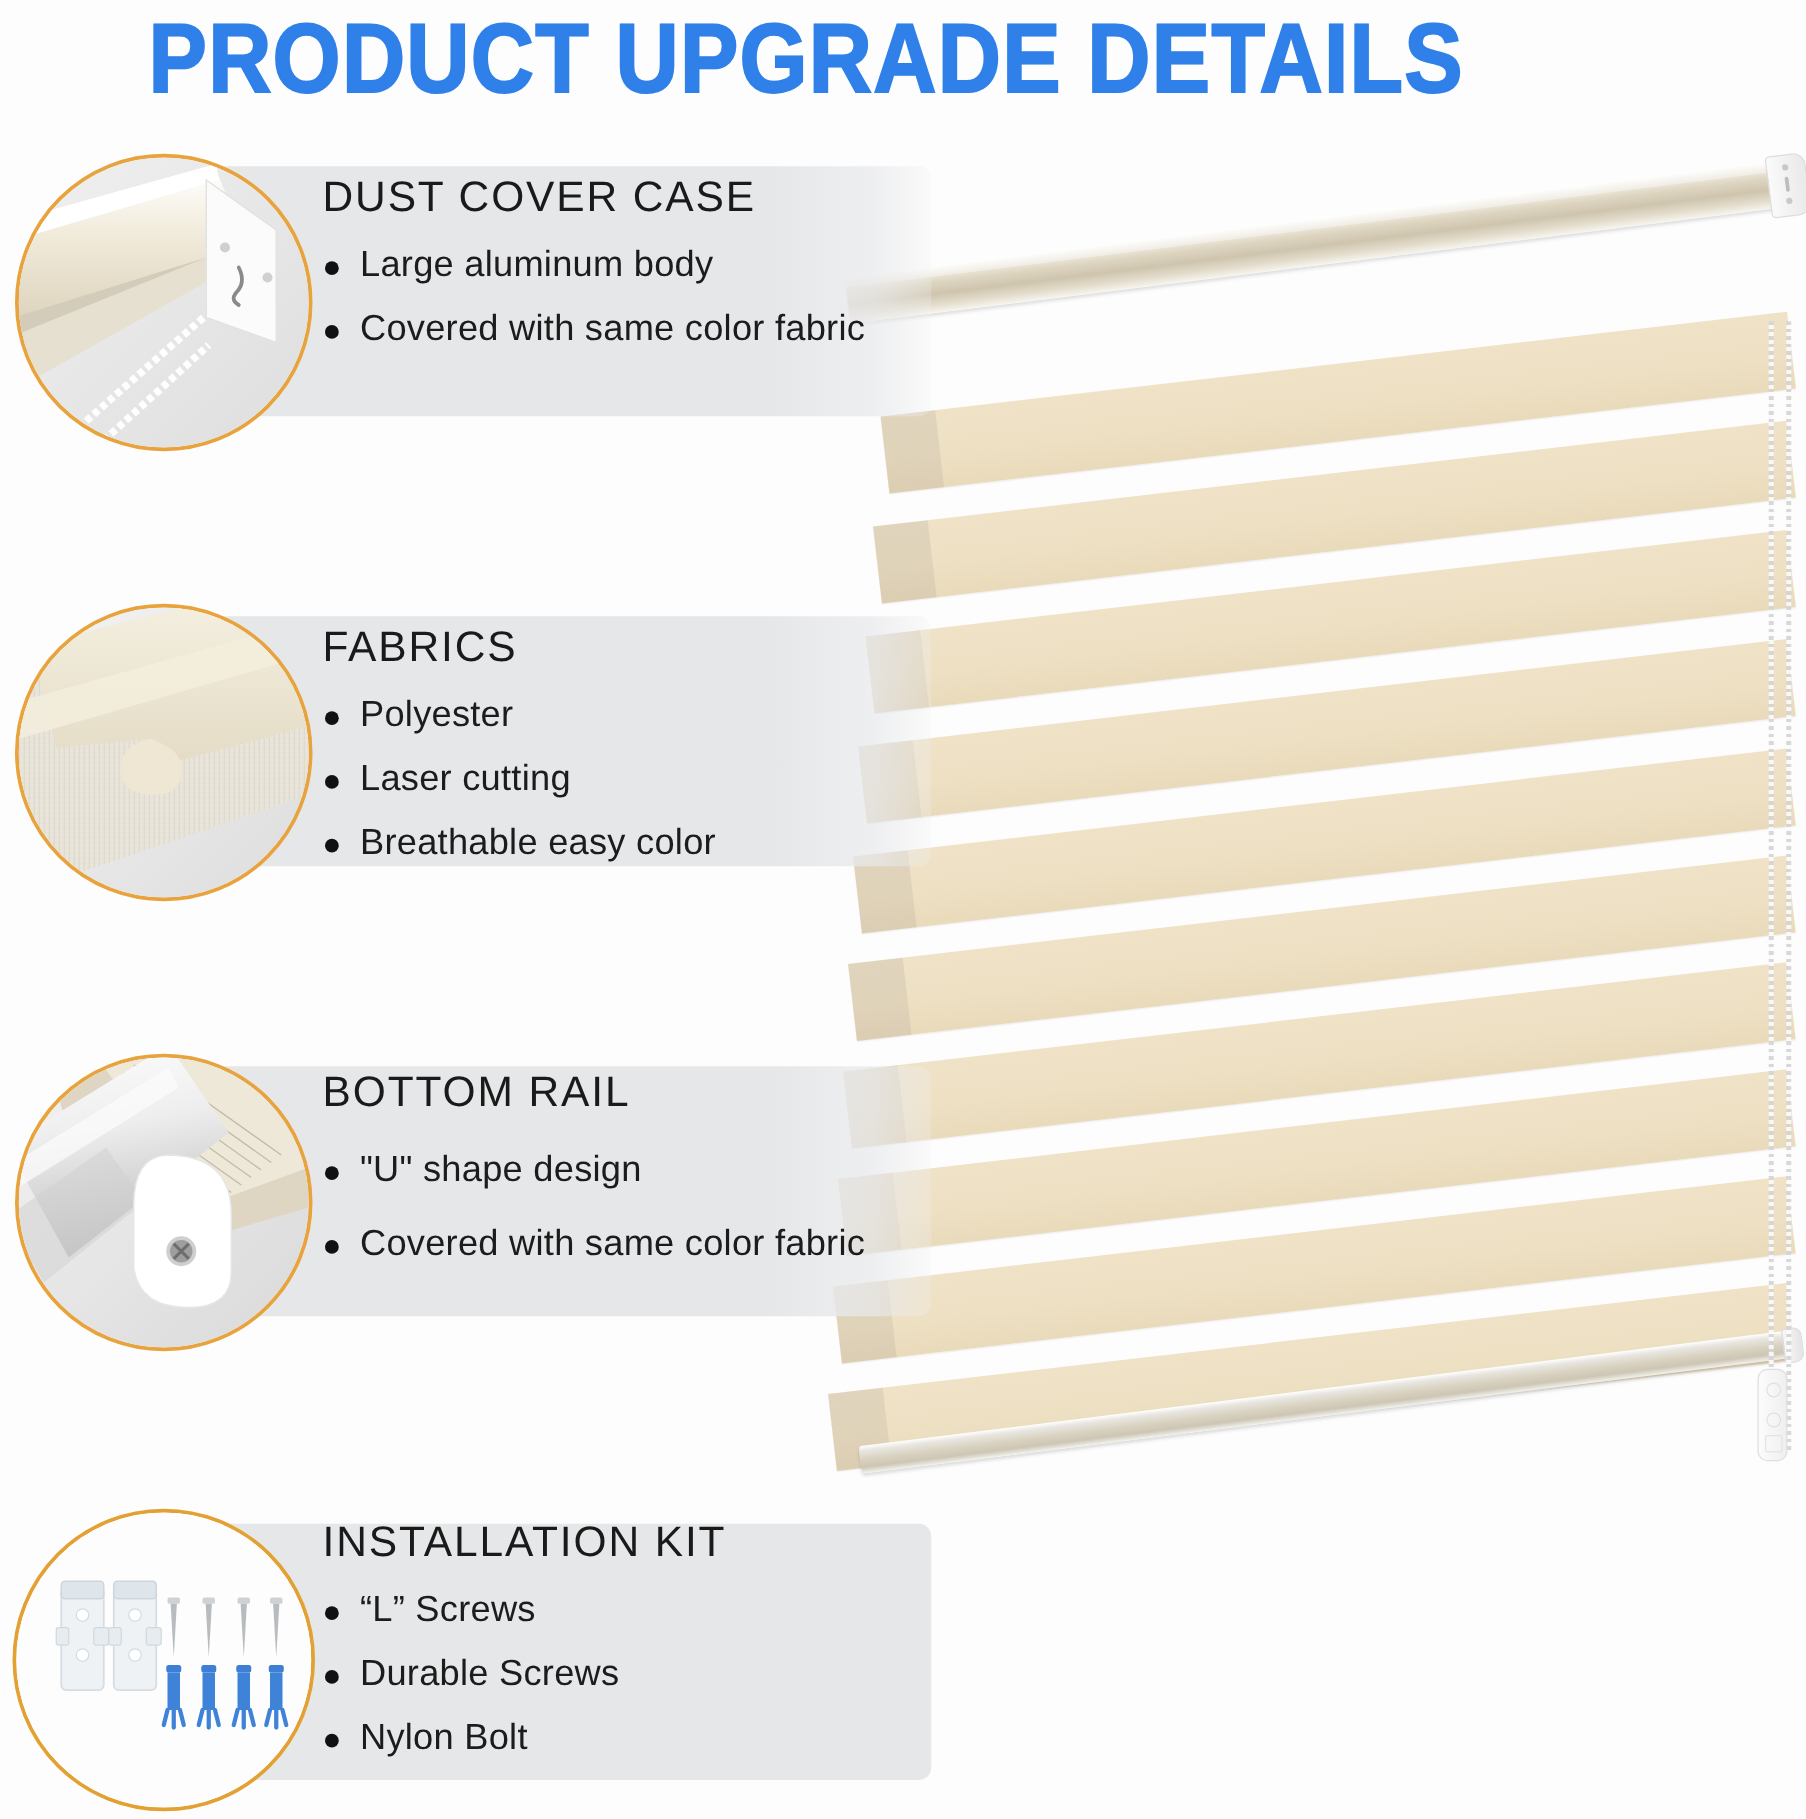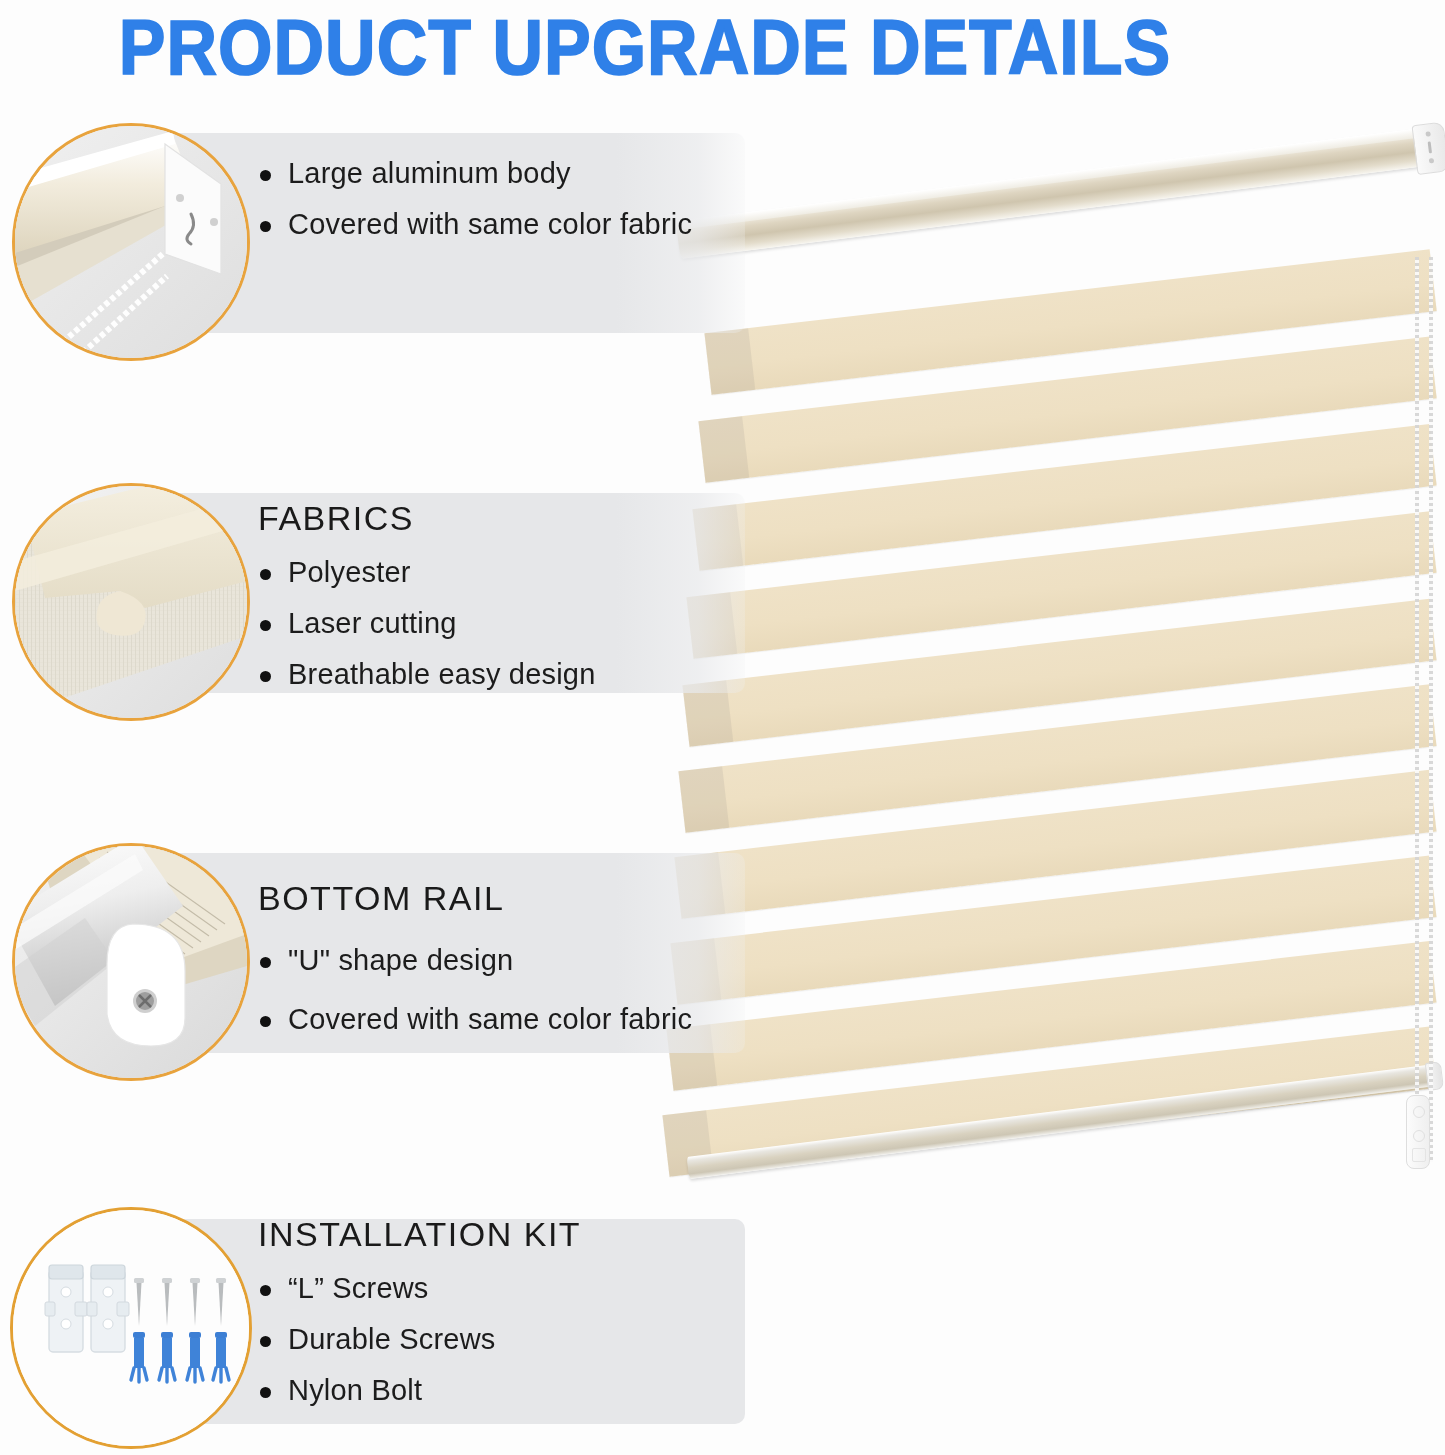--- a/index.html
+++ b/index.html
@@ -321,20 +321,21 @@
         <circle cx="165" cy="72" r="4" fill="#d0d0d0"></circle>
         <circle cx="199" cy="96" r="4" fill="#d0d0d0"></circle>
         <path d="M176 88 q6 12 -2 20 q-5 6 2 10" stroke="#8a8a8a" stroke-width="3" fill="none" stroke-linecap="round"></path>
 
         <path d="M30 232 L150 126" stroke="#ffffff" stroke-width="6" stroke-dasharray="5 3" opacity="0.95"></path>
         <path d="M62 232 L152 150" stroke="#ffffff" stroke-width="6" stroke-dasharray="5 3" opacity="0.95"></path>
       </svg>
     </div>
 
     <div class="ftext">
+      <h2 class="fhead">DUST COVER CASE</h2>
       <ul class="bullets">
         <li>Large aluminum body</li>
         <li>Covered with same color fabric</li>
       </ul>
     </div>
   </div>
 
   <div class="feature" id="feature-1" style="top:475px;">
     <div class="panel fade-right"></div>
 
@@ -363,21 +364,21 @@
         <path d="M105 105 q30 10 25 30 q-4 18 -30 14 q-22 -4 -18 -24 q3 -16 23 -20 Z" fill="#efe7d4"></path>
         <polygon points="-10,78 232,10 232,38 -10,108" fill="#f3eddd" opacity="0.85"></polygon>
       </svg>
     </div>
 
     <div class="ftext">
       <h2 class="fhead">FABRICS</h2>
       <ul class="bullets">
         <li>Polyester</li>
         <li>Laser cutting</li>
-        <li>Breathable  easy design</li>
+        <li>Breathable  easy color</li>
       </ul>
     </div>
   </div>
 
   <div class="feature" id="feature-2" style="top:835px;">
     <div class="panel fade-right"></div>
 
     <div class="circle">
       <svg class="art" viewBox="0 0 232 232" preserveAspectRatio="none">
         <defs>
@@ -408,21 +409,21 @@
         <polygon points="-10,88 120,8 128,24 -10,110" fill="#fbfbfb" opacity="0.75"></polygon>
         <polygon points="-10,128 70,72 100,116 20,180" fill="#cfcfcf" opacity="0.5"></polygon>
 
         <path d="M118 78 Q170 78 170 125 L170 172 Q170 200 136 200 Q96 200 92 168 L92 118 Q92 80 118 78 Z" fill="#ffffff" stroke="#e6e6e6" stroke-width="1.2"></path>
         <circle cx="130" cy="155" r="12" fill="#cfcfcf"></circle>
         <circle cx="130" cy="155" r="9" fill="#9e9e9e"></circle>
         <path d="M124 149 L136 161 M136 149 L124 161" stroke="#6d6d6d" stroke-width="2.5"></path>
       </svg>
     </div>
 
-    <div class="ftext" style="top:44px;">
+    <div class="ftext" style="top:20px;">
       <h2 class="fhead">BOTTOM RAIL</h2>
       <ul class="bullets" style="margin-top:18px;">
         <li style="margin-top:26px;">"U" shape design</li>
         <li style="margin-top:26px;">Covered with same color fabric</li>
       </ul>
     </div>
   </div>
 
   <div class="feature" id="feature-3" style="top:1205px;">
     <div class="panel solid" style="top:14px;height:205px;"></div>

